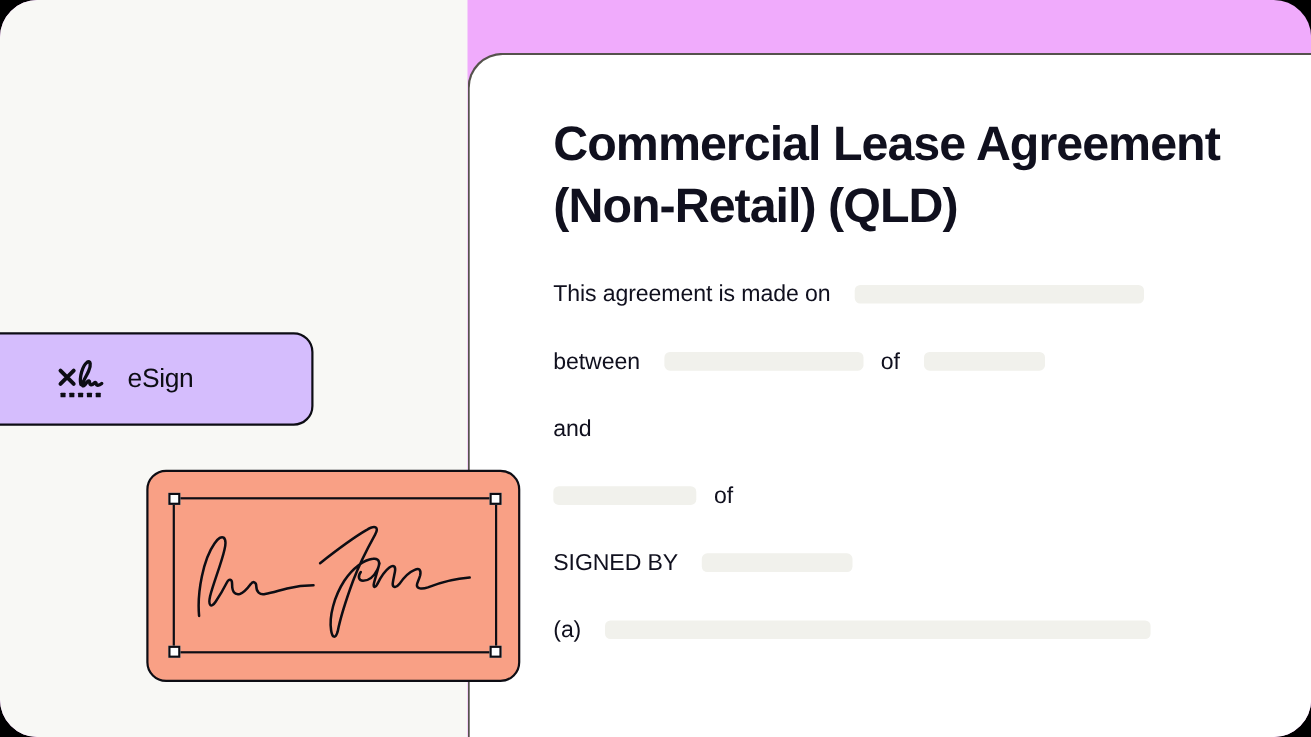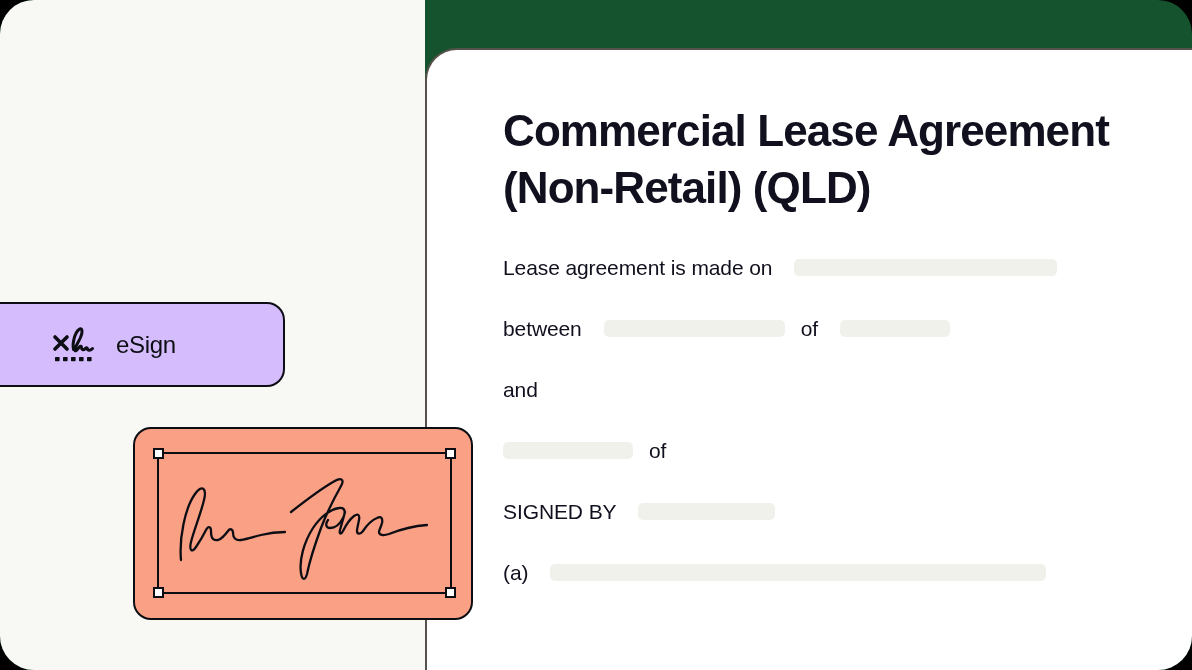--- a/index.html
+++ b/index.html
@@ -7,21 +7,21 @@
   html, body {
     width:1192px; height:670px;
     background:#000;
     font-family:"Liberation Sans", sans-serif;
     overflow:hidden;
   }
 
   .screen {
     position:relative;
     width:1192px; height:670px;
-    background:#14532d;
+    background:#f0abfc;
     border-radius:34px;
     overflow:hidden;
   }
 
   
   .left-pane {
     position:absolute;
     left:0; top:0;
     width:425px; height:670px;
     background:#F8F8F5;
@@ -138,21 +138,21 @@
 
   <div class="left-pane"></div>
 
   <div class="doc-panel">
     <div class="doc-inner">
 
       <div class="doc-title">Commercial Lease Agreement (Non-Retail) (QLD)</div>
 
       <div class="doc-body">
           <div class="doc-line">
-            <span class="txt">Lease agreement is made on</span>
+            <span class="txt">This agreement is made on</span>
             <span class="gap-md"></span>
             <span class="blank" style="width: 263px;"></span>
           </div>
           <div class="doc-line">
             <span class="txt">between</span>
             <span class="gap-md"></span>
             <span class="blank" style="width: 181px;"></span>
             <span class="gap-sm"></span>
             <span class="txt">of</span>
             <span class="gap-md"></span>

